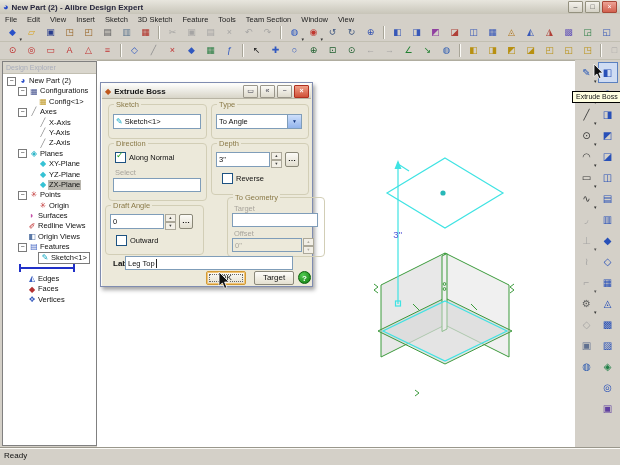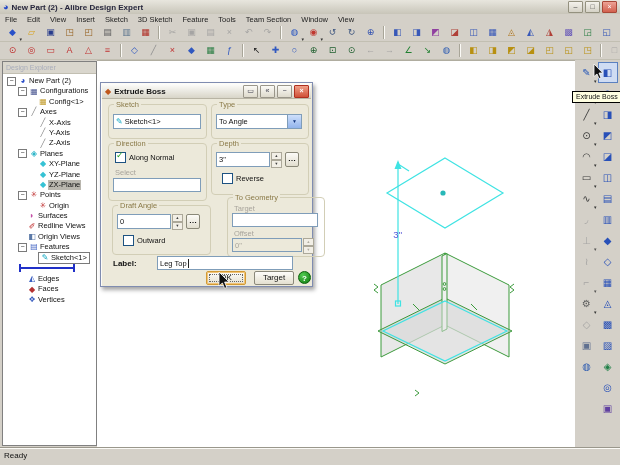--- a/index.html
+++ b/index.html
@@ -676,38 +676,38 @@
       <span class="dlabel" style="left:6px;top:31px">Offset</span>
       <div class="field disab" style="left:4px;top:40px;width:70px;height:14px">
         <span>0"</span>
       </div>
       <div class="spin disab" style="left:75px;top:40px;height:14px">
         <span>▴</span>
         <span>▾</span>
       </div>
     </div>
 
-    <div class="group" style="left:11px;top:122px;width:97px;height:48px">
+    <div class="group" style="left:4px;top:122px;width:97px;height:48px">
       <span class="glegend">Draft Angle</span>
       <div class="field" style="left:4px;top:8px;width:54px;height:15px">
         <span>0</span>
       </div>
       <div class="spin" style="left:59px;top:8px">
         <span>▴</span>
         <span>▾</span>
       </div>
       <div class="dots" style="left:73px;top:8px">…</div>
       <div class="chkrow" style="left:10px;top:29px">
         <span class="chk"></span>
         <span class="chklabel">Outward</span>
       </div>
     </div>
 
     <span class="lbl-strong" style="left:12px;top:176px">Label:</span>
-    <div class="field" style="left:56px;top:173px;width:136px;height:14px">
+    <div class="field" style="left:24px;top:173px;width:168px;height:14px">
       <span>Leg Top</span>
       <span class="caret"></span>
     </div>
 
     <div class="btn okfocus" style="left:105px;top:188px;width:40px">OK</div>
     <div class="btn" style="left:153px;top:188px;width:40px">Target</div>
     <div class="helpbtn" style="left:197px;top:188px">?</div>
   </div>
 
   <svg class="cursor" style="left:218px;top:272px" width="13" height="19" viewBox="0 0 13 19">

